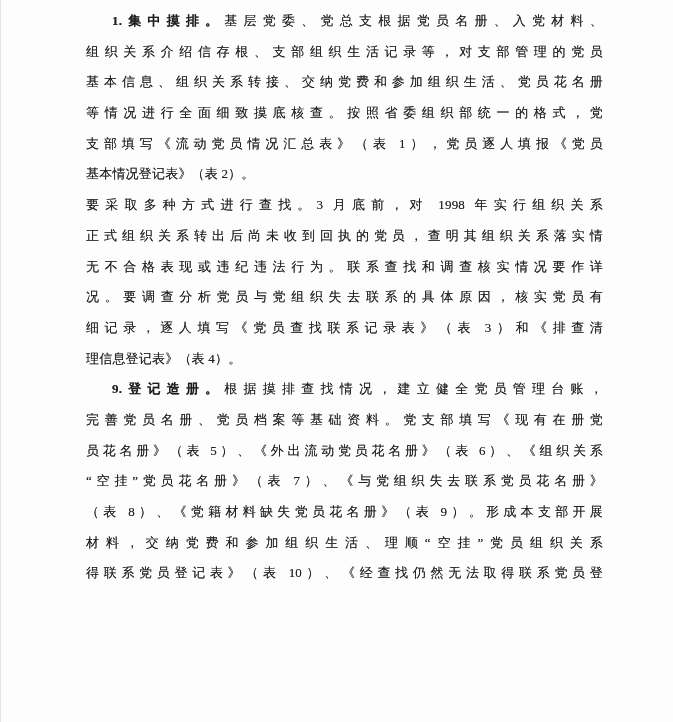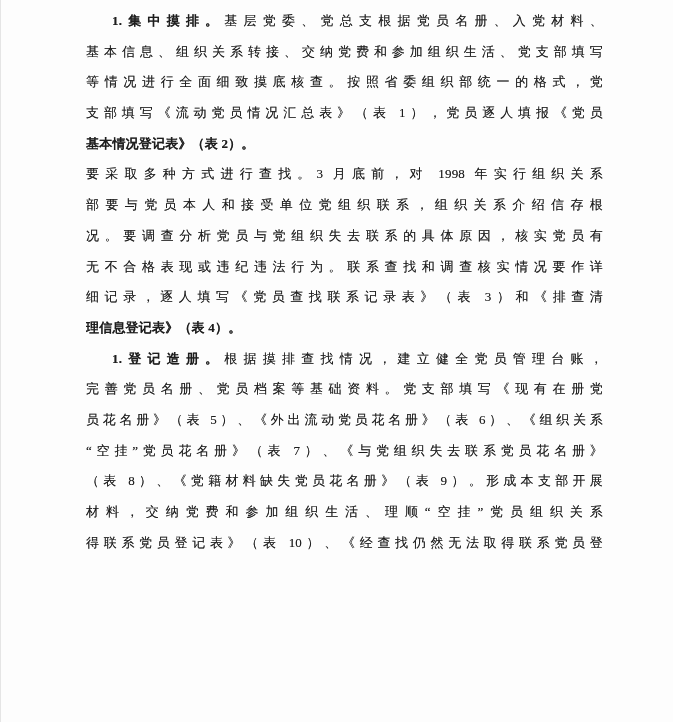--- a/index.html
+++ b/index.html
@@ -29,21 +29,20 @@
   .line {
     height: 30.7px;
     overflow: hidden;
     text-align: justify;
     text-align-last: justify;
     -moz-text-align-last: justify;
   }
   .line.para-end {
     text-align: right;
     text-align-last: left;
-    font-weight: bold;
     -moz-text-align-last: left;
   }
   .line.indent {
     text-indent: 26px;
   }
   .line .bold {
     font-weight: bold;
   }
   
   .scan-edge {
@@ -55,31 +54,32 @@
     background: rgba(120,120,120,0.18);
   }
 </style>
 </head>
 <body>
 
 <div class="page">
   <div class="scan-edge"></div>
   <div class="text-block" id="text-block">
       <div class="line indent"><span class="bold">1.集中摸排。</span><span class="plain">基层党委、党总支根据党员名册、入党材料、</span></div>
-      <div class="line"><span class="plain">基本信息、组织关系转接、交纳党费和参加组织生活、党支部填写</span></div>
+      <div class="line"><span class="plain">组织关系介绍信存根、支部组织生活记录等，对支部管理的党员</span></div>
+      <div class="line"><span class="plain">基本信息、组织关系转接、交纳党费和参加组织生活、党员花名册</span></div>
       <div class="line"><span class="plain">等情况进行全面细致摸底核查。按照省委组织部统一的格式，党</span></div>
       <div class="line"><span class="plain">支部填写《流动党员情况汇总表》（表 1），党员逐人填报《党员</span></div>
       <div class="line para-end"><span class="plain">基本情况登记表》（表 2）。</span></div>
       <div class="line"><span class="plain">要采取多种方式进行查找。3 月底前，对 1998 年实行组织关系</span></div>
-      <div class="line"><span class="plain">部要与党员本人和接受单位党组织联系，组织关系介绍信存根</span></div>
+      <div class="line"><span class="plain">正式组织关系转出后尚未收到回执的党员，查明其组织关系落实情</span></div>
+      <div class="line"><span class="plain">无不合格表现或违纪违法行为。联系查找和调查核实情况要作详</span></div>
       <div class="line"><span class="plain">况。要调查分析党员与党组织失去联系的具体原因，核实党员有</span></div>
-      <div class="line"><span class="plain">无不合格表现或违纪违法行为。联系查找和调查核实情况要作详</span></div>
       <div class="line"><span class="plain">细记录，逐人填写《党员查找联系记录表》（表 3）和《排查清</span></div>
       <div class="line para-end"><span class="plain">理信息登记表》（表 4）。</span></div>
-      <div class="line indent"><span class="bold">1.登记造册。</span><span class="plain">根据摸排查找情况，建立健全党员管理台账，</span></div>
+      <div class="line indent"><span class="bold">9.登记造册。</span><span class="plain">根据摸排查找情况，建立健全党员管理台账，</span></div>
       <div class="line"><span class="plain">完善党员名册、党员档案等基础资料。党支部填写《现有在册党</span></div>
       <div class="line"><span class="plain">员花名册》（表 5）、《外出流动党员花名册》（表 6）、《组织关系</span></div>
       <div class="line"><span class="plain">“空挂”党员花名册》（表 7）、《与党组织失去联系党员花名册》</span></div>
       <div class="line"><span class="plain">（表 8）、《党籍材料缺失党员花名册》（表 9）。形成本支部开展</span></div>
       <div class="line"><span class="plain">材料，交纳党费和参加组织生活、理顺“空挂”党员组织关系</span></div>
       <div class="line"><span class="plain">得联系党员登记表》（表 10）、《经查找仍然无法取得联系党员登</span></div>
     </div>
 </div>
 
 </body></html>

